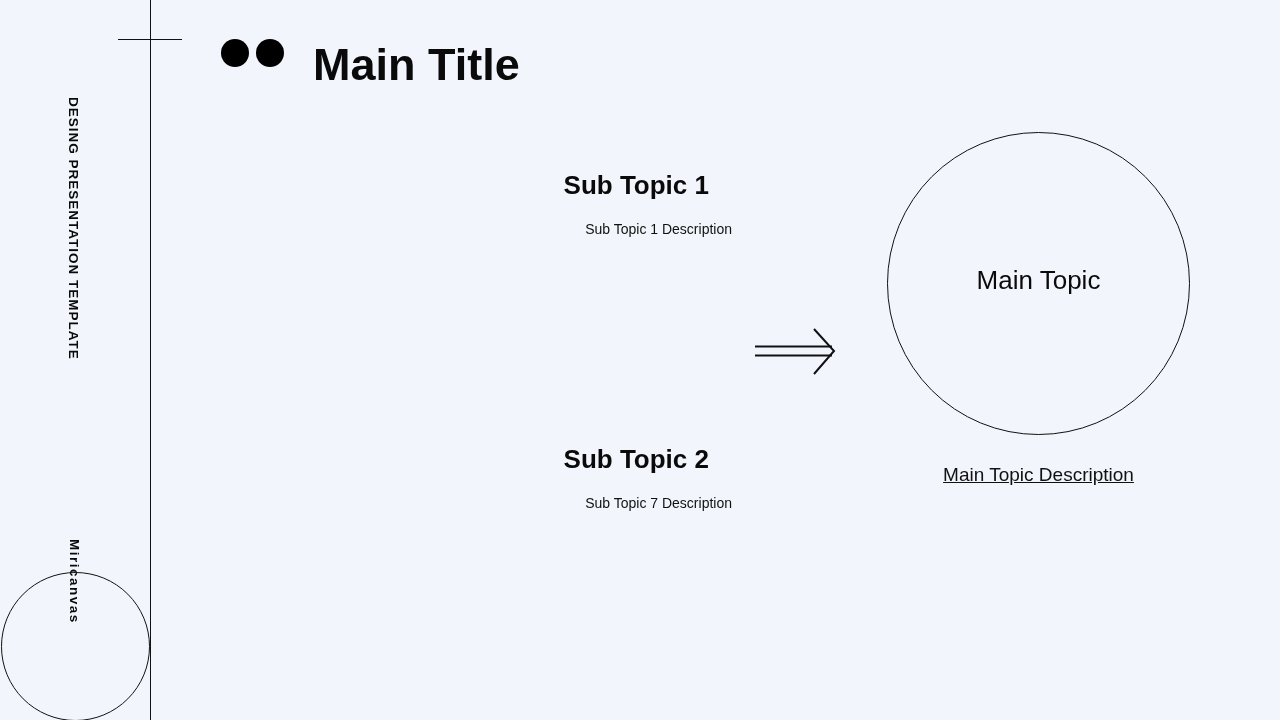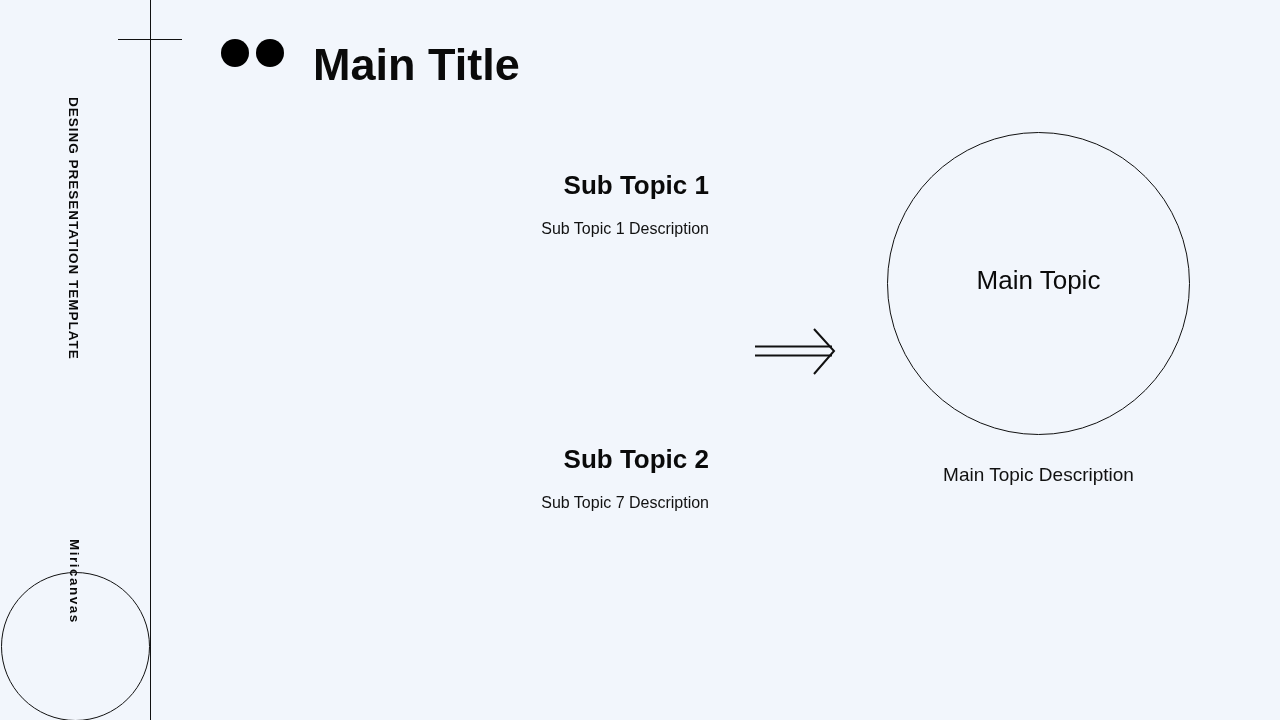--- a/index.html
+++ b/index.html
@@ -12,24 +12,24 @@
   .vline { left:150px; top:0; width:1px; height:720px; background:#111; }
   .hline { left:118px; top:39px; width:64px; height:1px; background:#111; }
   .dot { width:28px; height:28px; border-radius:50%; background:#000; top:39px; }
   .title { left:313px; top:26px; font-size:45px; font-weight:bold; letter-spacing:0px; line-height:54px; white-space:nowrap;margin-top:12px; }
   .vtext {
     writing-mode:vertical-rl; font-weight:bold; font-size:13.5px; letter-spacing:1px;
     white-space:nowrap; line-height:16px;
   }
   .small-circle { left:1px; top:572px; width:147px; height:147px; border:1px solid #111; border-radius:50%; }
   .sub-title { right:571px; font-size:26px; font-weight:bold; text-align:center; white-space:nowrap; line-height:30px; }
-  .sub-desc { right:571px; font-size:16px; text-align:left; white-space:nowrap; line-height:24px; color:#111; }
+  .sub-desc { right:548px; font-size:14px; text-align:left; white-space:nowrap; line-height:24px; color:#111; }
   .big-circle { left:887px; top:132px; width:301px; height:301px; border:1px solid #111; border-radius:50%; }
   .main-topic { left:887px; width:303px; top:264px; text-align:center; font-size:26px; font-weight:normal; line-height:32px; white-space:nowrap; }
-  .main-desc { left:887px; width:303px; top:462px; text-align:center; font-size:19px; line-height:26px; white-space:nowrap; color:#111; }
+  .main-desc { left:887px; width:303px; top:462px; text-align:center; font-size:19px; line-height:26px; white-space:nowrap; color:#111;text-decoration:underline; }
   .arrow { left:752px; top:326px; }
 </style>
 </head>
 <body>
 
 <div class="abs vline"></div>
 <div class="abs hline"></div>
 
 <div class="abs vtext" style="left:65px; top:97px;">DESING PRESENTATION TEMPLATE</div>
 

